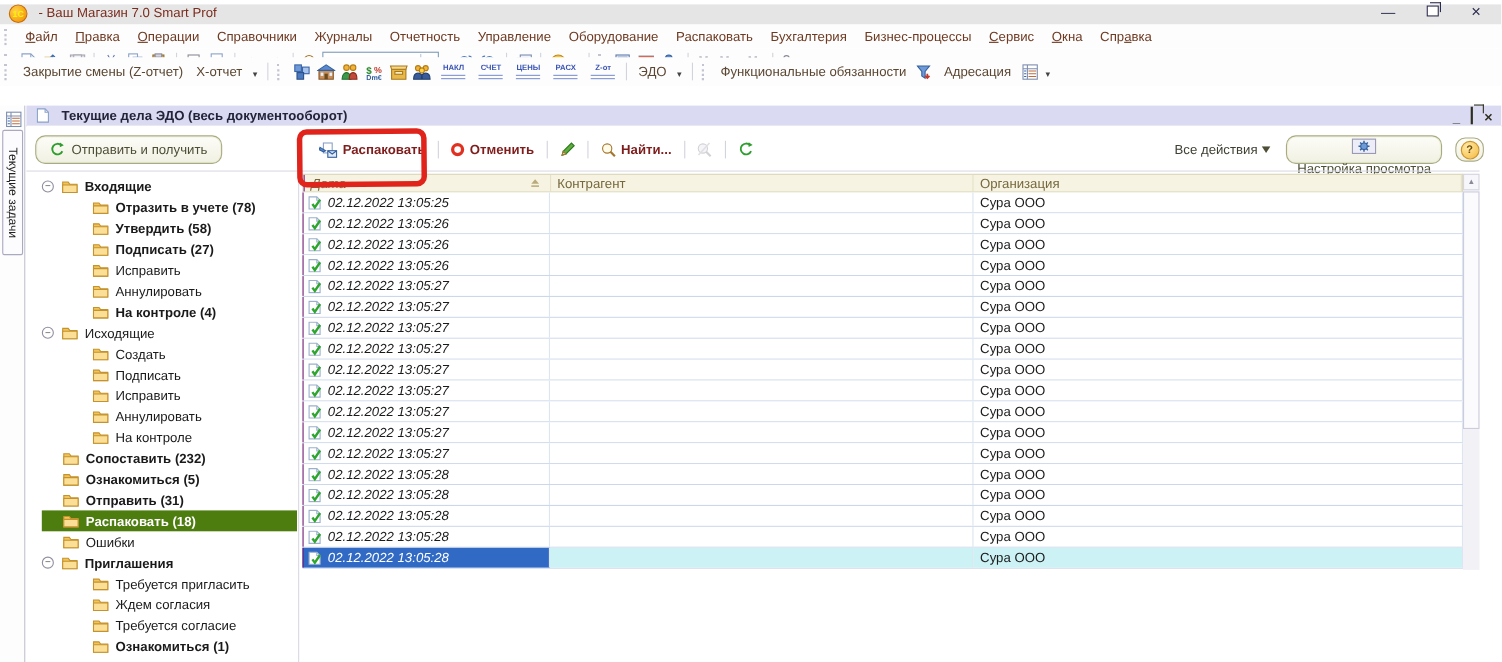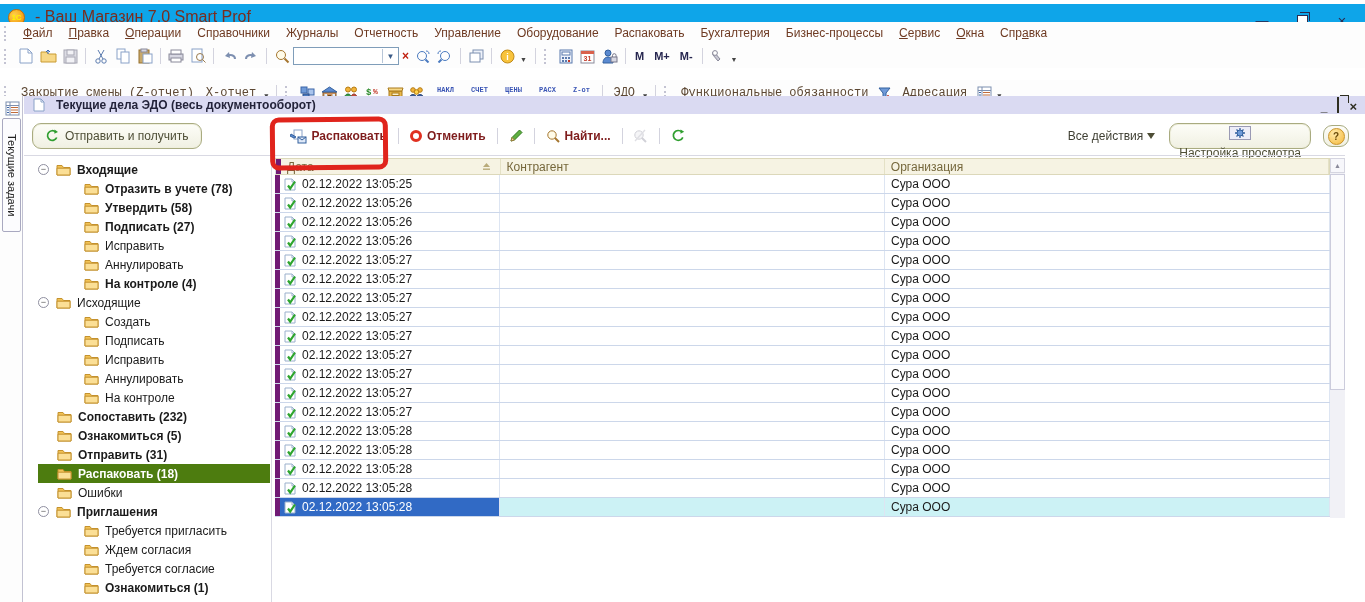--- a/index.html
+++ b/index.html
@@ -1,34 +1,34 @@
 <!DOCTYPE html>
 <html><head>
 <meta charset="utf-8">
 <style>
   html,body{margin:0;padding:0;}
   body{width:1365px;height:602px;position:relative;background:#fff;
        font-family:"Liberation Sans","DejaVu Sans",sans-serif;font-size:12px;color:#1a1a1a;overflow:hidden;}
   .abs{position:absolute;}
   u{text-decoration:underline;}
   
-  .titlebar{left:0;top:4px;width:1365px;height:22px;background:#0ea5e9;display:flex;align-items:flex-end;}
+  .titlebar{left:0;top:4px;width:1365px;height:22px;background:#e5e5e5;display:flex;align-items:flex-start;}
   .logo{width:15px;height:15px;border-radius:50%;background:radial-gradient(circle at 35% 35%,#ffd24a,#f08a00);
         border:1px solid #c96a00;color:#fff200;font-size:8px;font-weight:bold;display:flex;align-items:center;justify-content:center;margin-left:8px;}
-  .apptitle{margin-left:10px;color:#7a2d1e;font-size:16px;}
+  .apptitle{margin-left:10px;color:#7a2d1e;font-size:12px;}
   .wctrls{margin-left:auto;display:flex;align-items:center;gap:26px;margin-right:16px;color:#2b2b4f;}
   .wc{width:14px;height:12px;display:flex;align-items:center;justify-content:center;font-size:13px;cursor:default;}
   .wc-rest{width:9px;height:8px;border:1px solid #2b2b4f;position:relative;background:#fff;}
   .wc-rest:before{content:"";position:absolute;left:2px;top:-4px;width:9px;height:8px;border:1px solid #2b2b4f;border-bottom:none;border-left:none;}
   .menubar{left:0;top:22px;width:1365px;height:22px;display:flex;align-items:center;background:#fdfdfd;}
   .grip{width:3px;height:15px;border-left:2px dotted #c3c3d2;margin:0 6px 0 4px;}
   .mitem{padding:2px 8px;color:#6e3a22;cursor:default;}
   
   .toolbar{left:0;top:44px;width:1365px;height:24px;display:flex;align-items:center;background:#fdfdfd;}
-  .toolbar2{top:44px;} .toolbar3{top:80px;height:26px;font-family:Liberation Mono, monospace;}
+  .toolbar2{top:44px;} .toolbar3{top:52px;height:26px;}
   .ti{width:22px;height:20px;display:flex;align-items:center;justify-content:center;flex:0 0 auto;}
   .tsep{width:1px;height:16px;background:#d3d3de;margin:0 4px;flex:0 0 auto;}
   .combo{width:104px;height:16px;border:1px solid #7f9db9;background:#fff;display:flex;align-items:center;}
   .combo .cv{flex:1;}
   .combo .dd{width:15px;height:14px;border-left:1px solid #b8c6d8;display:flex;align-items:center;justify-content:center;font-size:8px;color:#3a5a86;}
   .cx{color:#c02010;font-weight:bold;font-size:12px;margin:0 3px;}
   .mbtn{font-weight:bold;color:#26264f;font-size:11px;padding:0 5px;}
   .t3label{color:#5c4733;padding:0 6px;}
   .badge{display:flex;flex-direction:column;align-items:center;width:30px;margin:0 2px;}
   .badge b{color:#3a55b5;font-size:7px;font-weight:bold;letter-spacing:0;}
@@ -71,21 +71,21 @@
   .trow.lvl1{padding-left:46px;}
   .trow.noexp{padding-left:19px;}
   .trow.sel{background:#4d7c0f;}
   .trow.sel .tlabel{color:#fff;}
   
   .grid{position:absolute;left:251px;top:44px;width:1055px;}
   .ghead{display:flex;height:17px;background:#f6f3e3;border:1px solid #dcd8ba;border-left:1px solid #d9d9e3;box-sizing:border-box;color:#76683c;}
   .ghead .hc{display:flex;align-items:center;padding-left:6px;box-sizing:border-box;border-right:1px solid #e4e1c6;position:relative;}
   .grow{display:flex;height:19px;box-sizing:border-box;border-bottom:1px solid #ccd7ea;background:#fff;}
   .grow .c{box-sizing:border-box;border-right:1px solid #dde5f2;display:flex;align-items:center;overflow:hidden;white-space:nowrap;}
-  .c1{width:225px;padding-left:4px;gap:5px;border-left:5px solid #701a75;}
+  .c1{width:225px;padding-left:4px;gap:5px;border-left:1px solid #701a75;font-style:italic;}
   .c2{width:385px;} .c3{width:445px;padding-left:6px;}
   .grow.sel .c1{background:#316ac5;color:#fff;}
   .grow.sel .c2,.grow.sel .c3{background:#ccf2f5;}
   .sorticon{position:absolute;right:8px;top:3px;}
   
   .vsb{position:absolute;left:1306px;top:44px;width:15px;height:360px;background:#f1f1f6;}
   .vsb .arr{height:15px;border:1px solid #d5d5e0;background:#f7f7fb;display:flex;align-items:center;justify-content:center;
             font-size:7px;color:#8a8a9a;box-sizing:border-box;}
   .vsb .thumb{position:absolute;left:0;top:16px;width:15px;height:216px;background:#fbfbfd;border:1px solid #ccccdc;box-sizing:border-box;}
   svg{display:block;}

